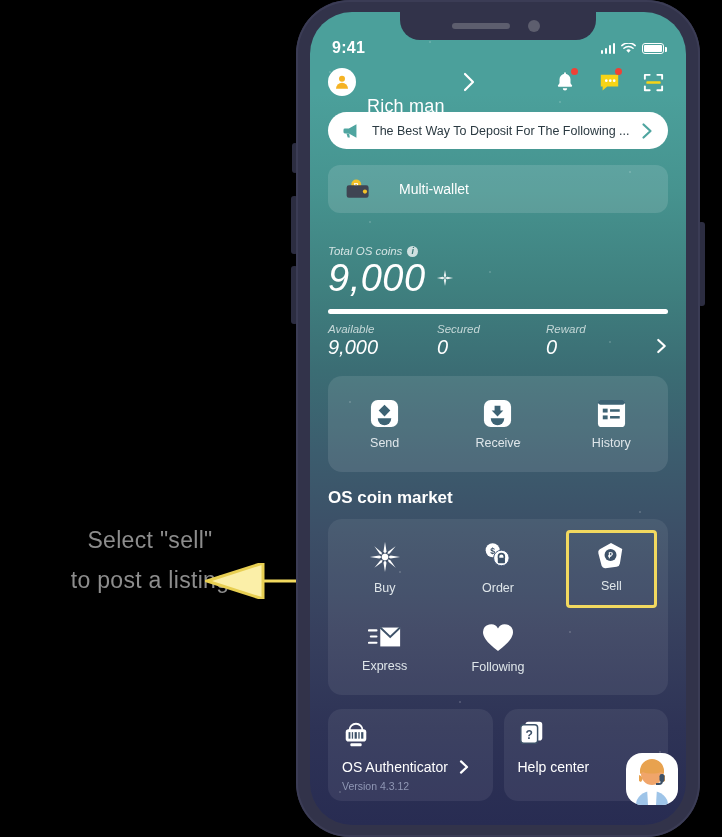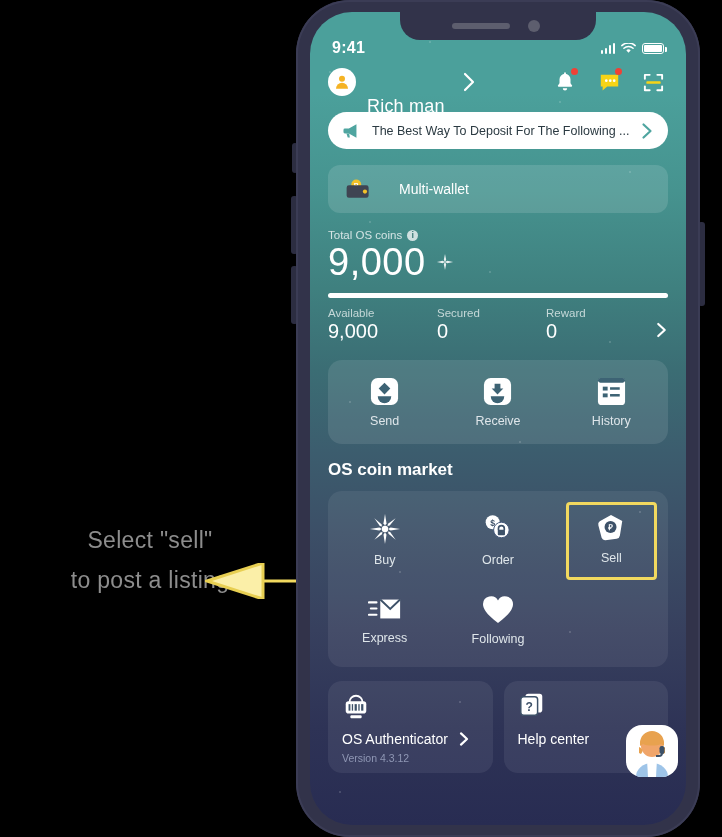--- a/index.html
+++ b/index.html
@@ -97,37 +97,37 @@
   #banner-text{flex:1;color:#2b3a42;font-size:12.5px;margin-left:10px;
                overflow:hidden;white-space:nowrap;}
 
   
   #wallet{margin-top:16px;height:48px;border-radius:12px;display:flex;
           align-items:center;padding:0 18px;box-sizing:border-box;
           background:rgba(255,255,255,.13);}
   #wallet-label{color:#fff;font-size:14px;margin-left:27px;}
 
   
-  #balance{margin-top:16px;}
+  #balance{margin-top:32px;font-style:italic;}
   #bal-cap{display:flex;align-items:center;color:#d4e4e4;font-size:11.5px;}
   #info-icon{margin-left:5px;width:11px;height:11px;border-radius:50%;
              background:#cfe0e0;color:#3d7a78;font-size:9px;font-weight:bold;
              display:flex;align-items:center;justify-content:center;}
   #bal-row{display:flex;align-items:center;margin-top:2px;}
   #bal-amount{color:#fff;font-size:38px;font-weight:300;letter-spacing:.5px;line-height:1;}
   #bal-spark{margin-left:10px;color:#e8eeee;}
   #bal-bar{margin-top:12px;height:5px;border-radius:3px;background:#fff;}
   #bal-stats{display:flex;align-items:flex-end;margin-top:9px;}
   .stat{width:113px;}
   .stat-label{color:#c5d8d8;font-size:11.5px;}
   .stat-value{color:#fff;font-size:20px;font-weight:300;margin-top:1px;}
   #stats-chev{flex:1;display:flex;justify-content:flex-end;padding-bottom:4px;color:#fff;}
 
   
-  #actions{margin-top:17px;height:84px;border-radius:14px;
+  #actions{margin-top:17px;height:96px;border-radius:14px;
            background:rgba(255,255,255,.10);display:flex;align-items:center;}
   .act{flex:1;display:flex;flex-direction:column;align-items:center;}
   .act-label{color:#dfe6ea;font-size:12.5px;margin-top:7px;}
 
   
   #market-title{color:#fff;font-size:17px;font-weight:bold;margin-top:16px;}
 
   
   #market{margin-top:11px;border-radius:14px;background:rgba(255,255,255,.07);
           padding:13px 0 16px;}

